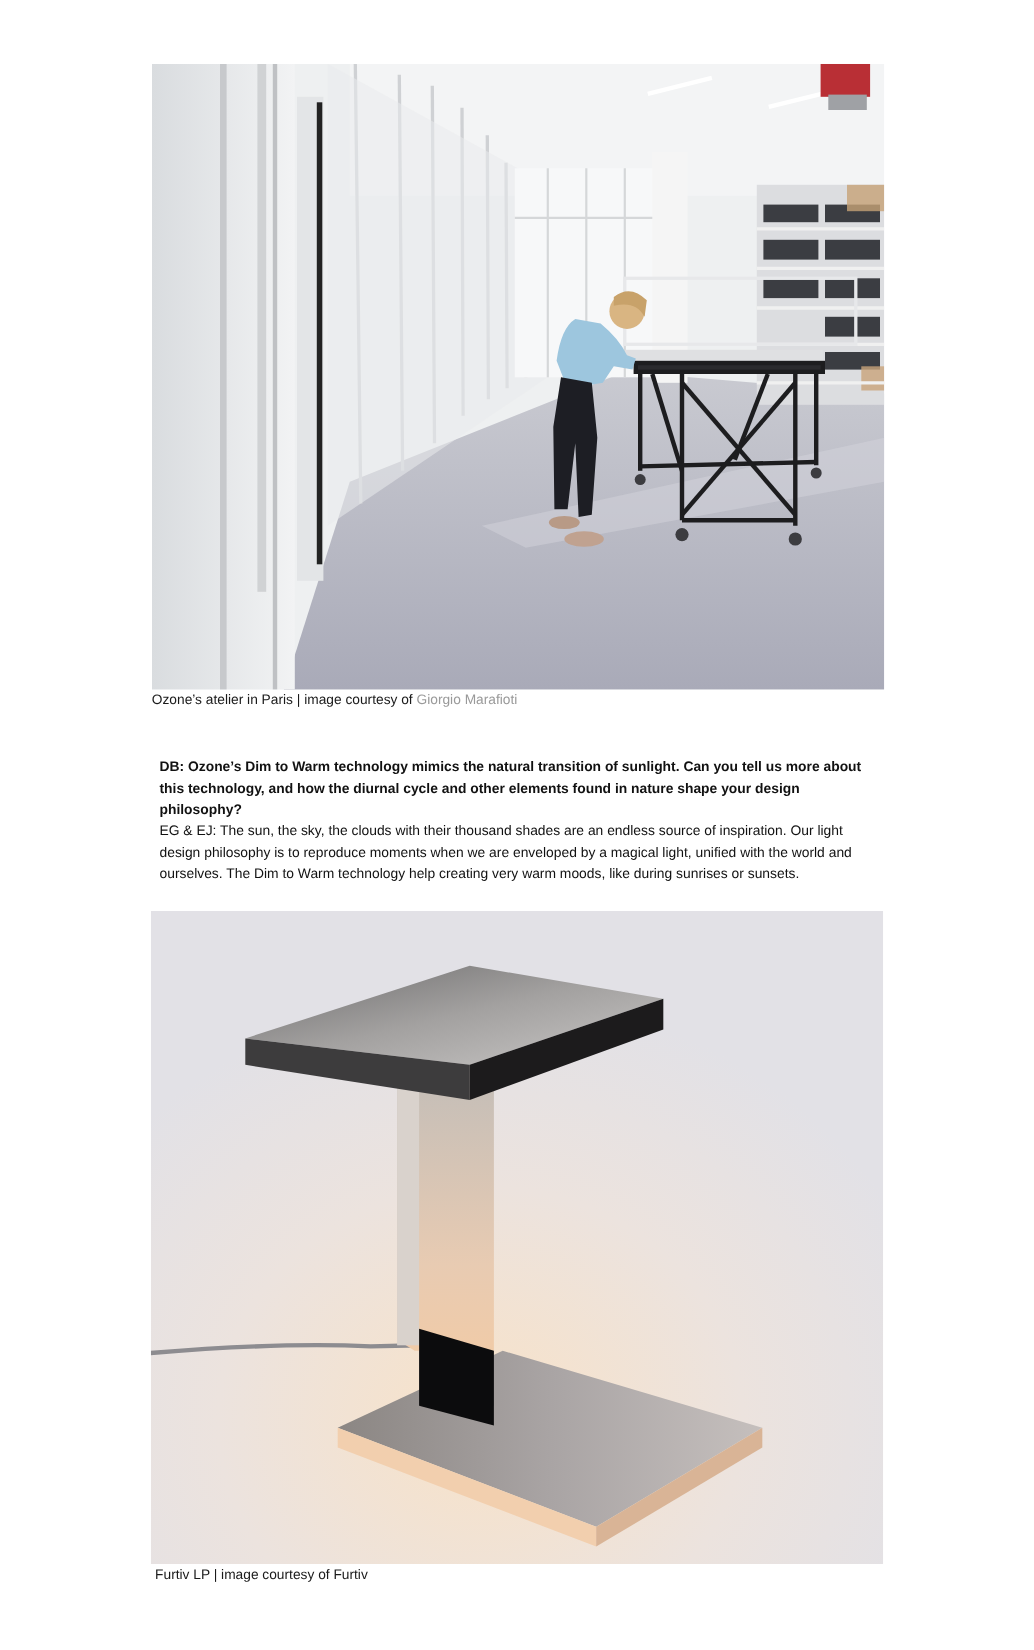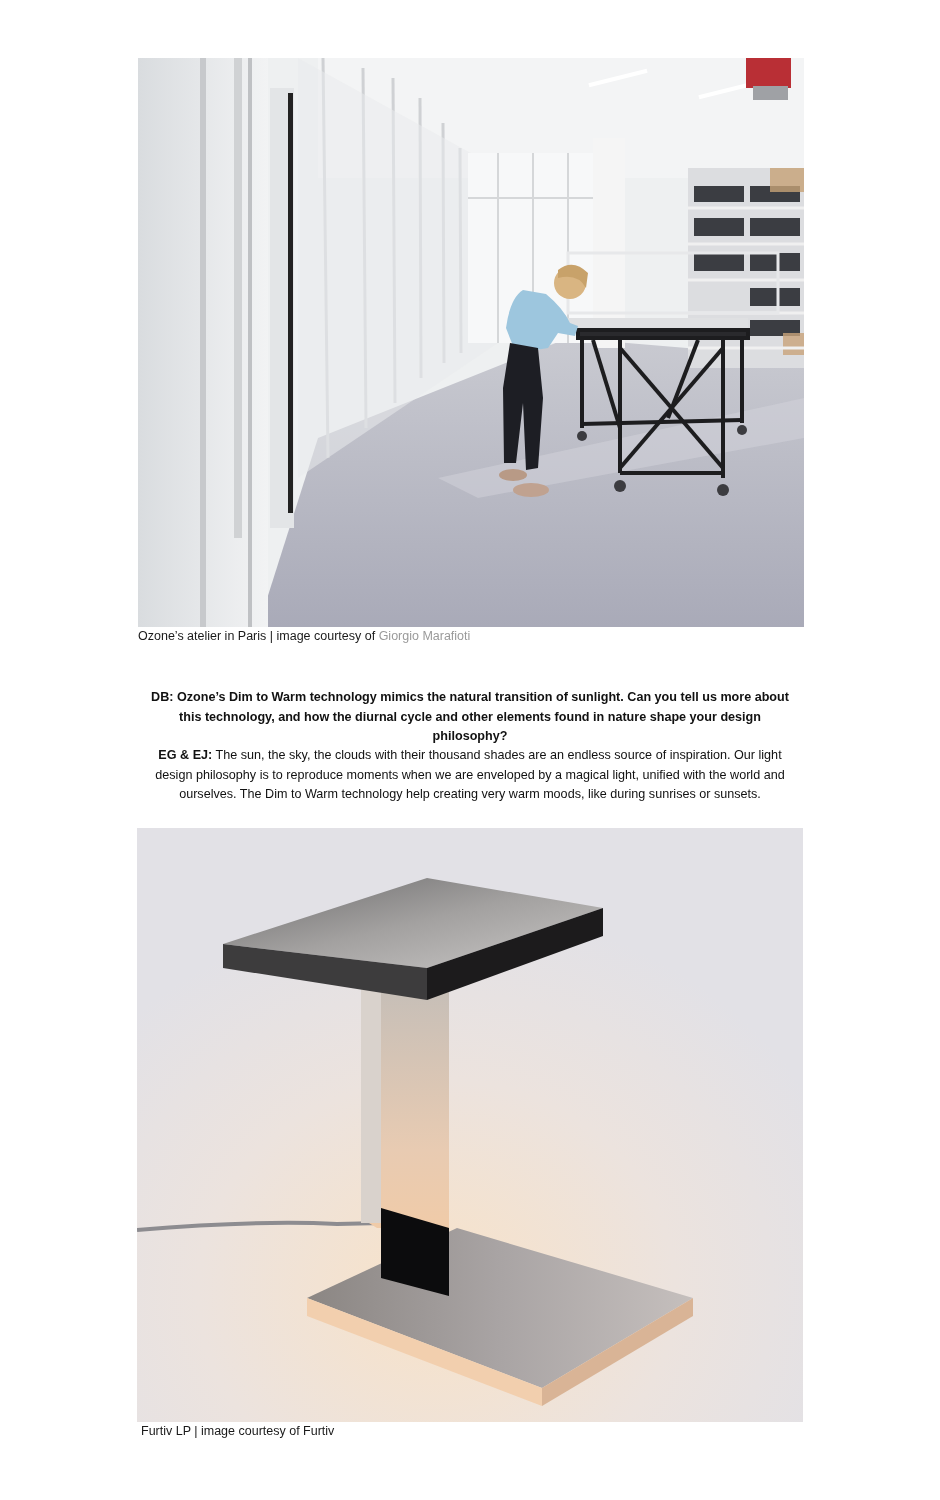--- a/index.html
+++ b/index.html
@@ -4,23 +4,23 @@
 <style>
   html, body { margin: 0; padding: 0; background: #ffffff; }
   body { width: 940px; height: 1500px; position: relative; overflow: hidden;
          font-family: "Liberation Sans", "DejaVu Sans", sans-serif; color: #111; }
   .figure { position: absolute; }
   .photo { position: absolute; overflow: hidden; }
   .photo svg { display: block; width: 100%; height: 100%; }
   .caption { position: absolute; font-size: 12.5px; color: #1a1a1a; white-space: nowrap; }
   .caption .credit-muted { color: #9a9a9a; }
   .qa { position: absolute; left: 145px; width: 650px; font-size: 12.6px; line-height: 19.5px; color: #111; }
-  .qa p { margin: 0; text-align: center; }
+  .qa p { margin: 0; }
   .question { font-weight: bold; }
-  .speaker { font-weight: bold; }
+  .speaker { font-weight: normal; }
 </style>
 </head>
 <body>
 
 <div class="figure">
   <div class="photo" style="left:138px; top:58px; width:666px; height:569px;" title="Woman working at a wheeled table in a bright white atelier with glass partitions and storage shelving">
     <svg viewBox="0 0 666 569" preserveAspectRatio="none">
       <defs>
         <linearGradient id="floor" x1="0" y1="0" x2="0" y2="1">
           <stop offset="0" stop-color="#c9cad1"></stop>

